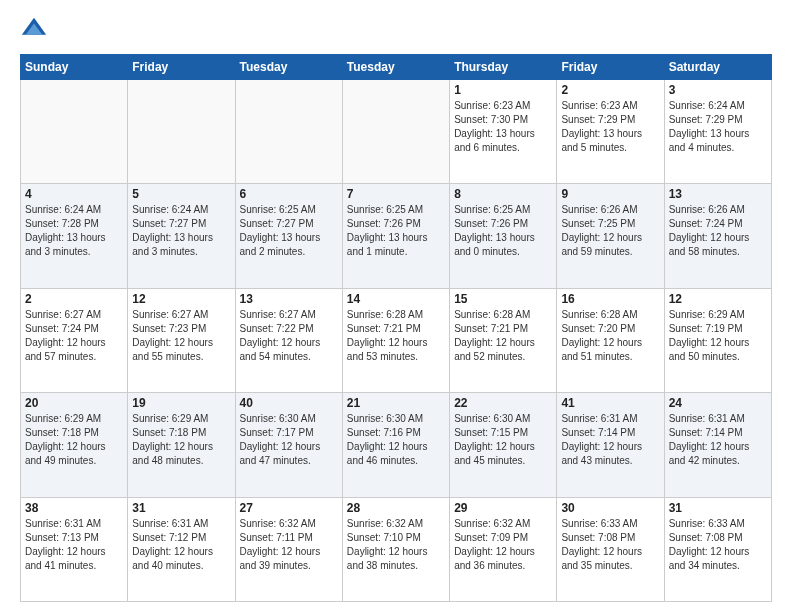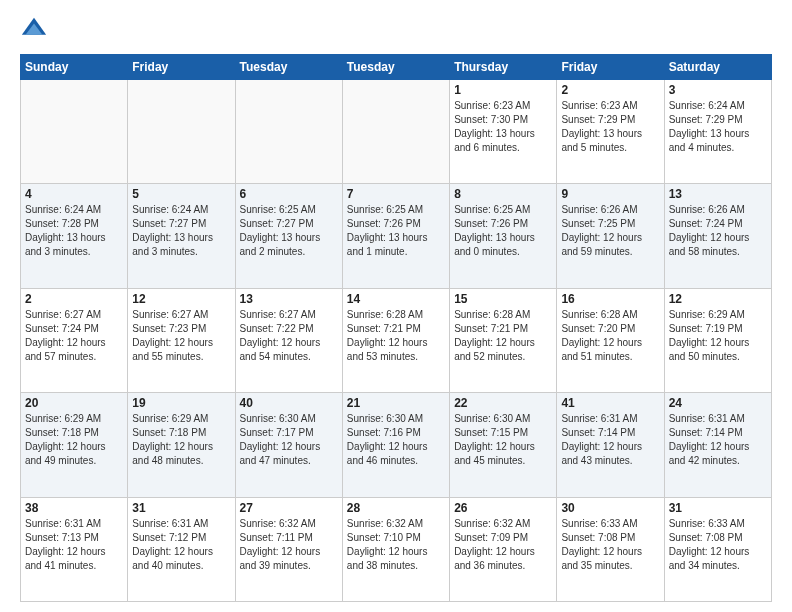--- a/index.html
+++ b/index.html
@@ -345,21 +345,21 @@
 and 39 minutes.</div>
           </td>
           <td>
             <span class="day-num">28</span>
             <div class="day-info" style="white-space: pre-line;">Sunrise: 6:32 AM
 Sunset: 7:10 PM
 Daylight: 12 hours
 and 38 minutes.</div>
           </td>
           <td>
-            <span class="day-num">26</span>
+            <span class="day-num">29</span>
             <div class="day-info" style="white-space: pre-line;">Sunrise: 6:32 AM
 Sunset: 7:09 PM
 Daylight: 12 hours
 and 36 minutes.</div>
           </td>
           <td>
             <span class="day-num">30</span>
             <div class="day-info" style="white-space: pre-line;">Sunrise: 6:33 AM
 Sunset: 7:08 PM
 Daylight: 12 hours

